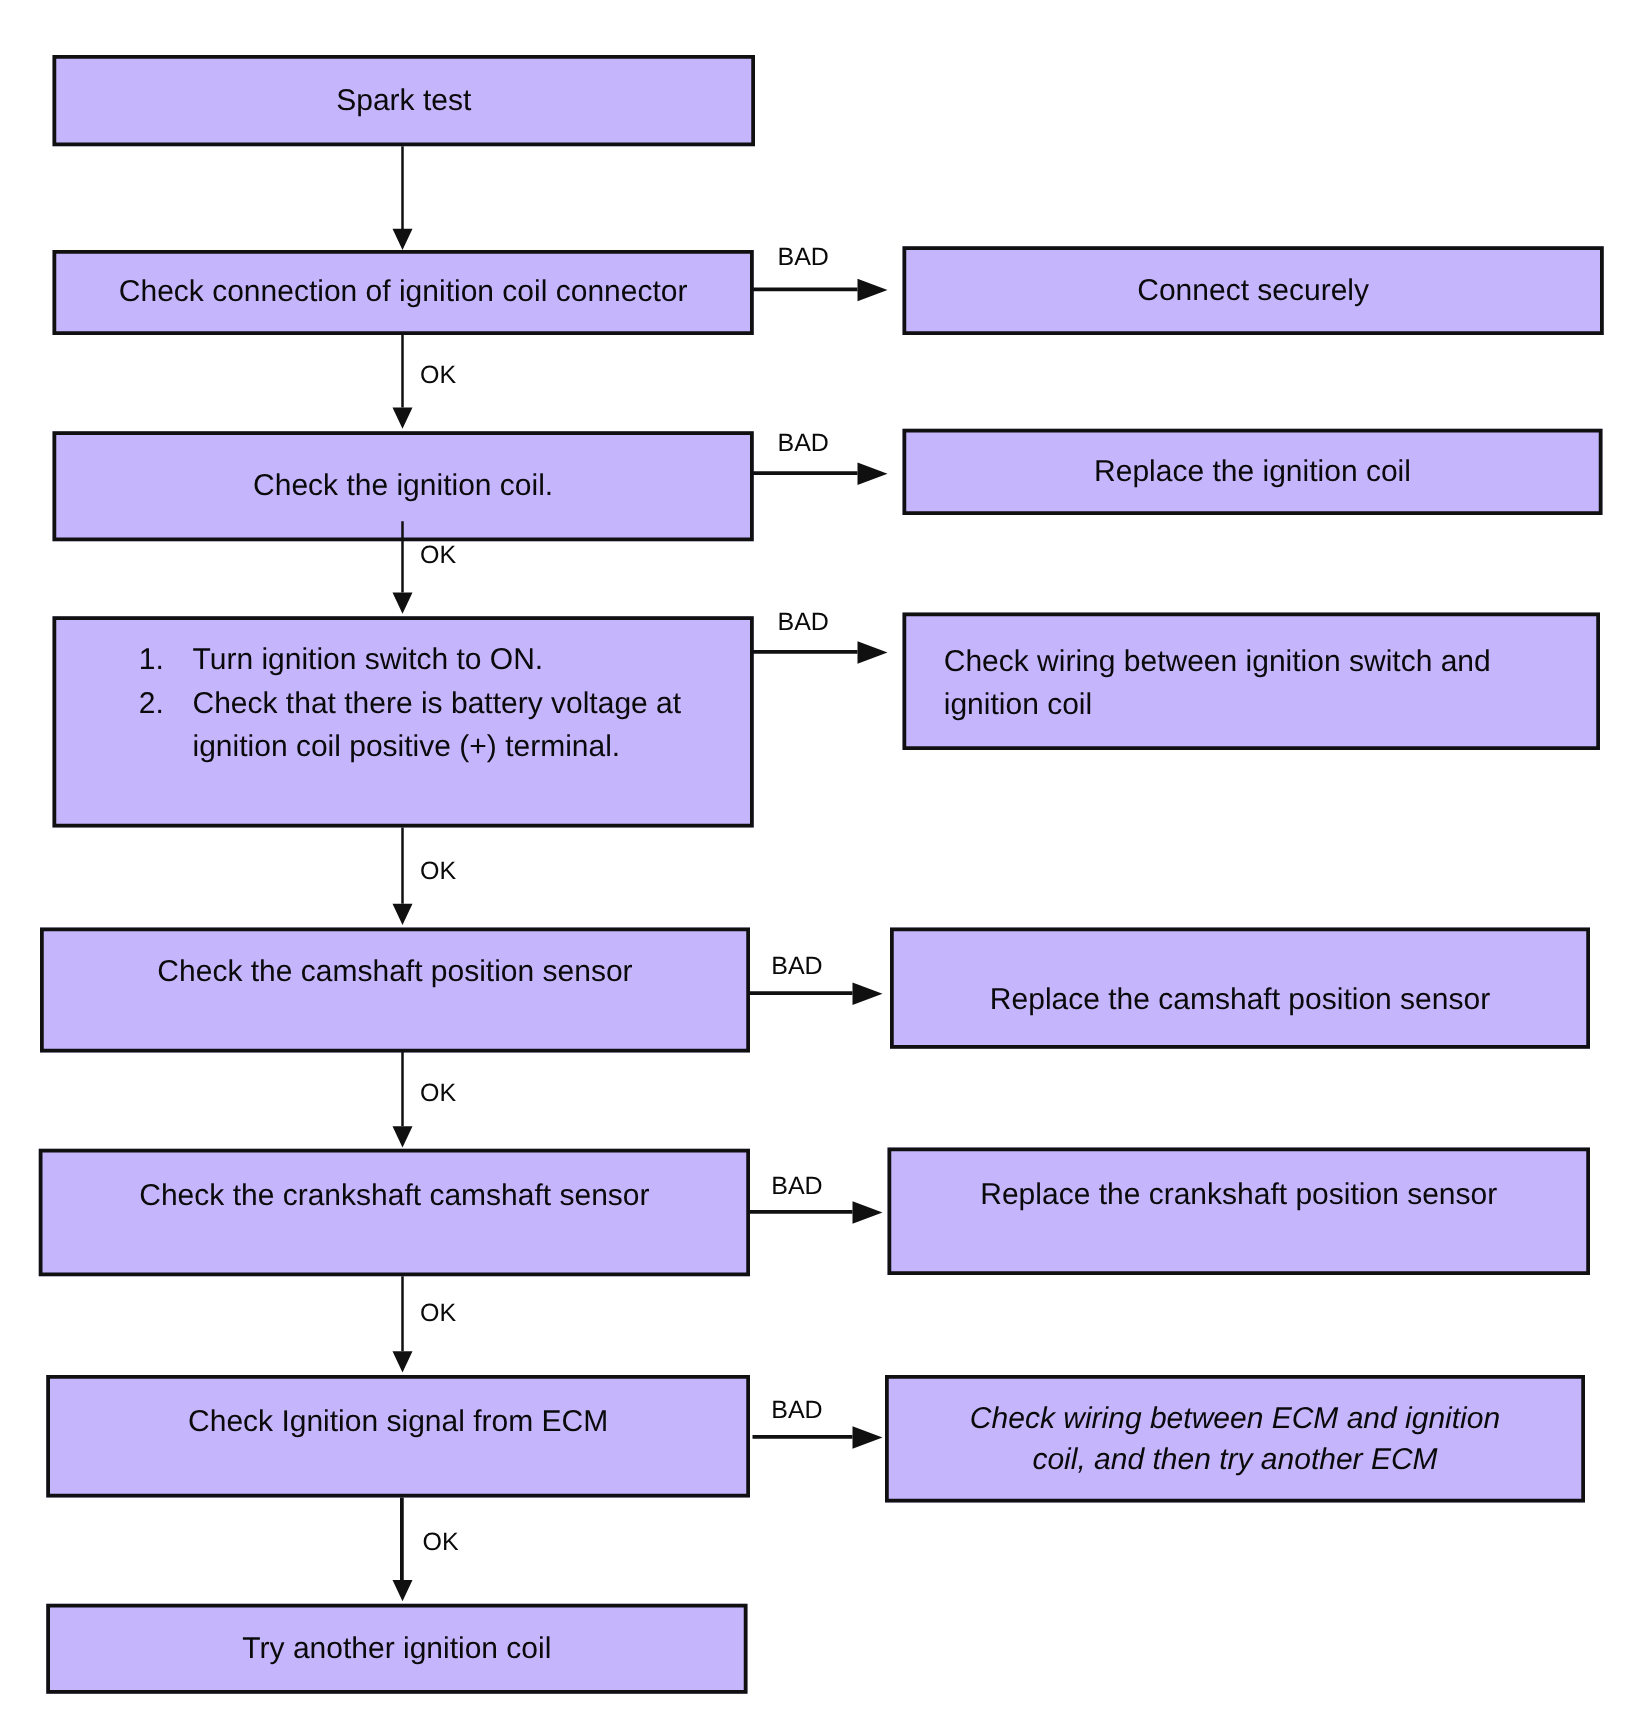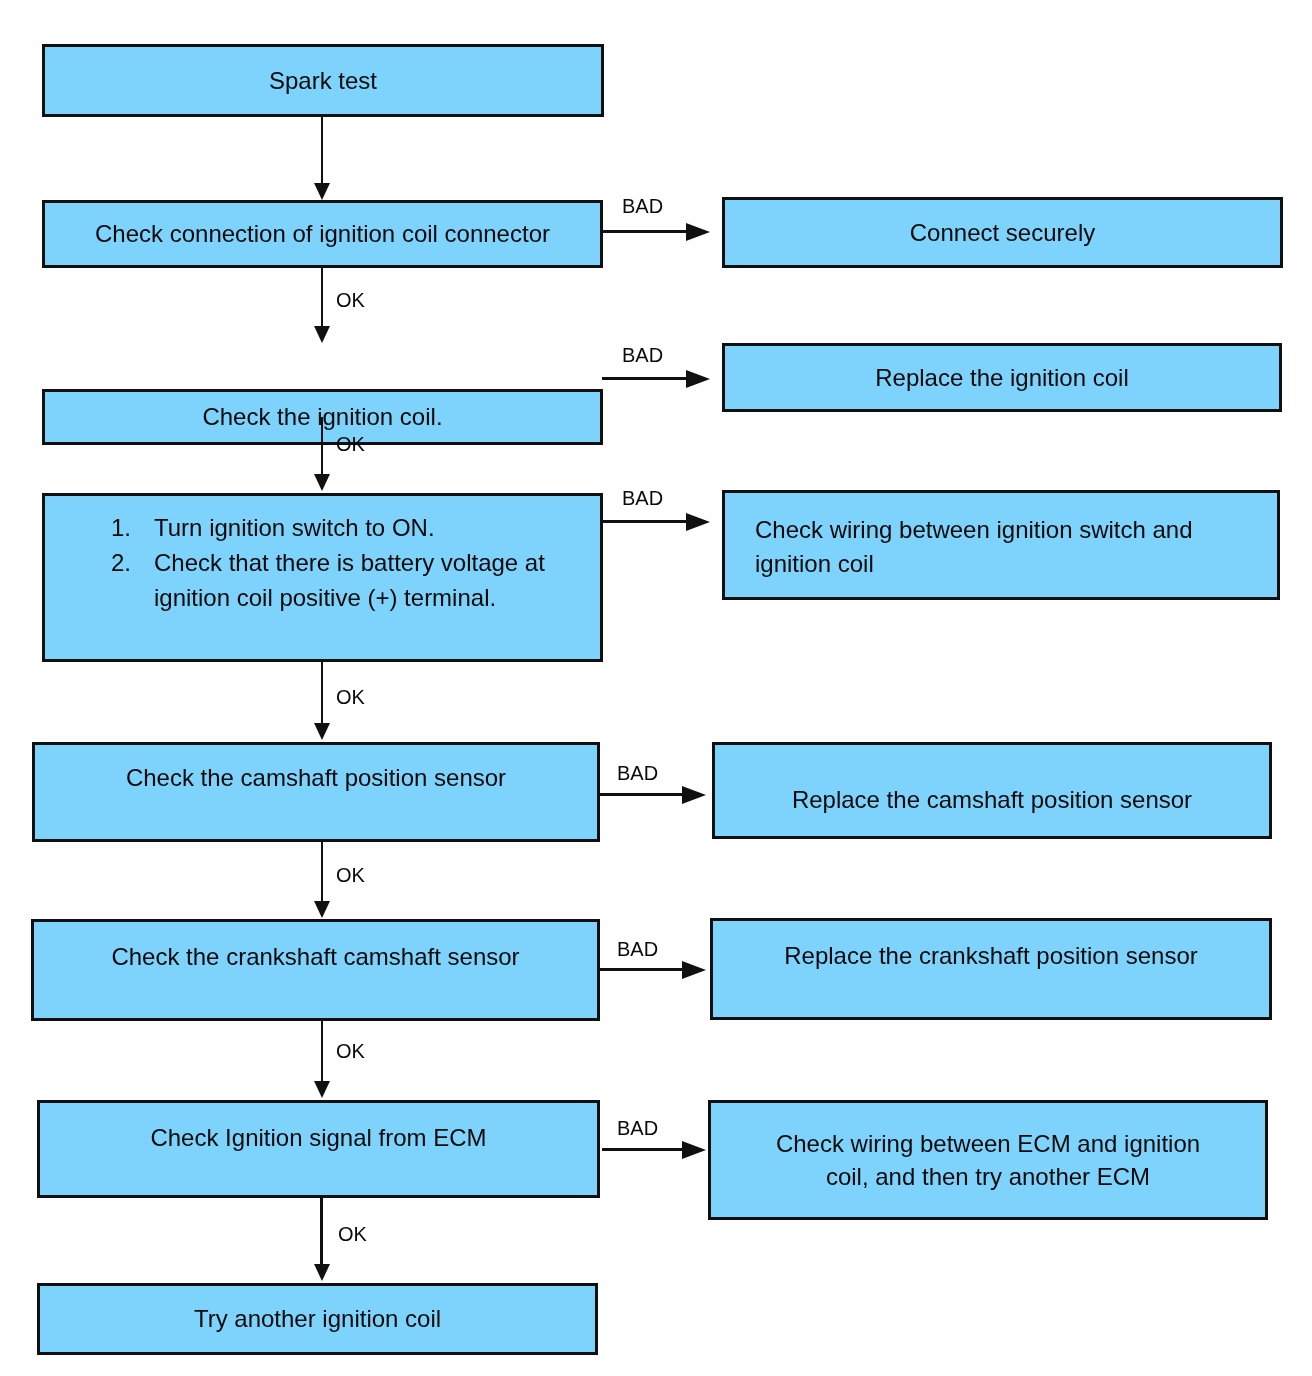--- a/index.html
+++ b/index.html
@@ -8,21 +8,21 @@
     position:relative;
     width:1312px;height:1376px;
     background:#ffffff;
     font-family:"Liberation Sans","DejaVu Sans",sans-serif;
     color:#0a0a0a;
     overflow:hidden;
   }
   .box{
     position:absolute;
     box-sizing:border-box;
-    background:#7dd3fc;
+    background:#c4b5fd;
     border:3px solid #101010;
     display:flex;
     align-items:center;
     justify-content:center;
     text-align:center;
     font-size:24px;
     line-height:30px;
   }
   .box.topalign{align-items:flex-start;}
   .box.leftalign{justify-content:flex-end;text-align:left;}
@@ -59,21 +59,21 @@
 <div id="canvas">
 
   <div class="box" style="left:42px;top:44px;width:562px;height:73px;">
     <span>Spark test</span>
   </div>
 
   <div class="box" style="left:42px;top:200px;width:561px;height:68px;">
     <span>Check connection of ignition coil connector</span>
   </div>
 
-  <div class="box" style="left:42px;top:345px;width:561px;height:56px;margin-top:44px;">
+  <div class="box" style="left:42px;top:345px;width:561px;height:88px;">
     <span>Check the ignition coil.</span>
   </div>
 
   <div class="box multi" style="left:42px;top:493px;width:561px;height:169px;padding:14px 6px 0 26px;">
     <div class="li">
       <span class="num">1.</span>
       <span class="itx">Turn ignition switch to ON.</span>
     </div>
     <div class="li">
       <span class="num">2.</span>
@@ -110,21 +110,21 @@
   </div>
 
   <div class="box topalign" style="left:712px;top:742px;width:560px;height:97px;padding-top:18px;align-items:center;">
     <span>Replace the camshaft position sensor</span>
   </div>
 
   <div class="box topalign" style="left:710px;top:918px;width:562px;height:102px;padding-top:20px;">
     <span>Replace the crankshaft position sensor</span>
   </div>
 
-  <div class="box" style="left:708px;top:1100px;width:560px;height:120px;padding:0 42px;line-height:33px;">
+  <div class="box" style="left:708px;top:1100px;width:560px;height:102px;padding:0 42px;line-height:33px;font-style:italic;">
     <span>Check wiring between ECM and ignition coil, and then try another ECM</span>
   </div>
 
   <div>
     <div class="vshaft" style="left:321px;top:117px;height:67px;"></div>
     <div class="vhead" style="left:314px;top:183px;"></div>
   </div>
 
   <div>
     <div class="vshaft" style="left:321px;top:268px;height:58px;"></div>

